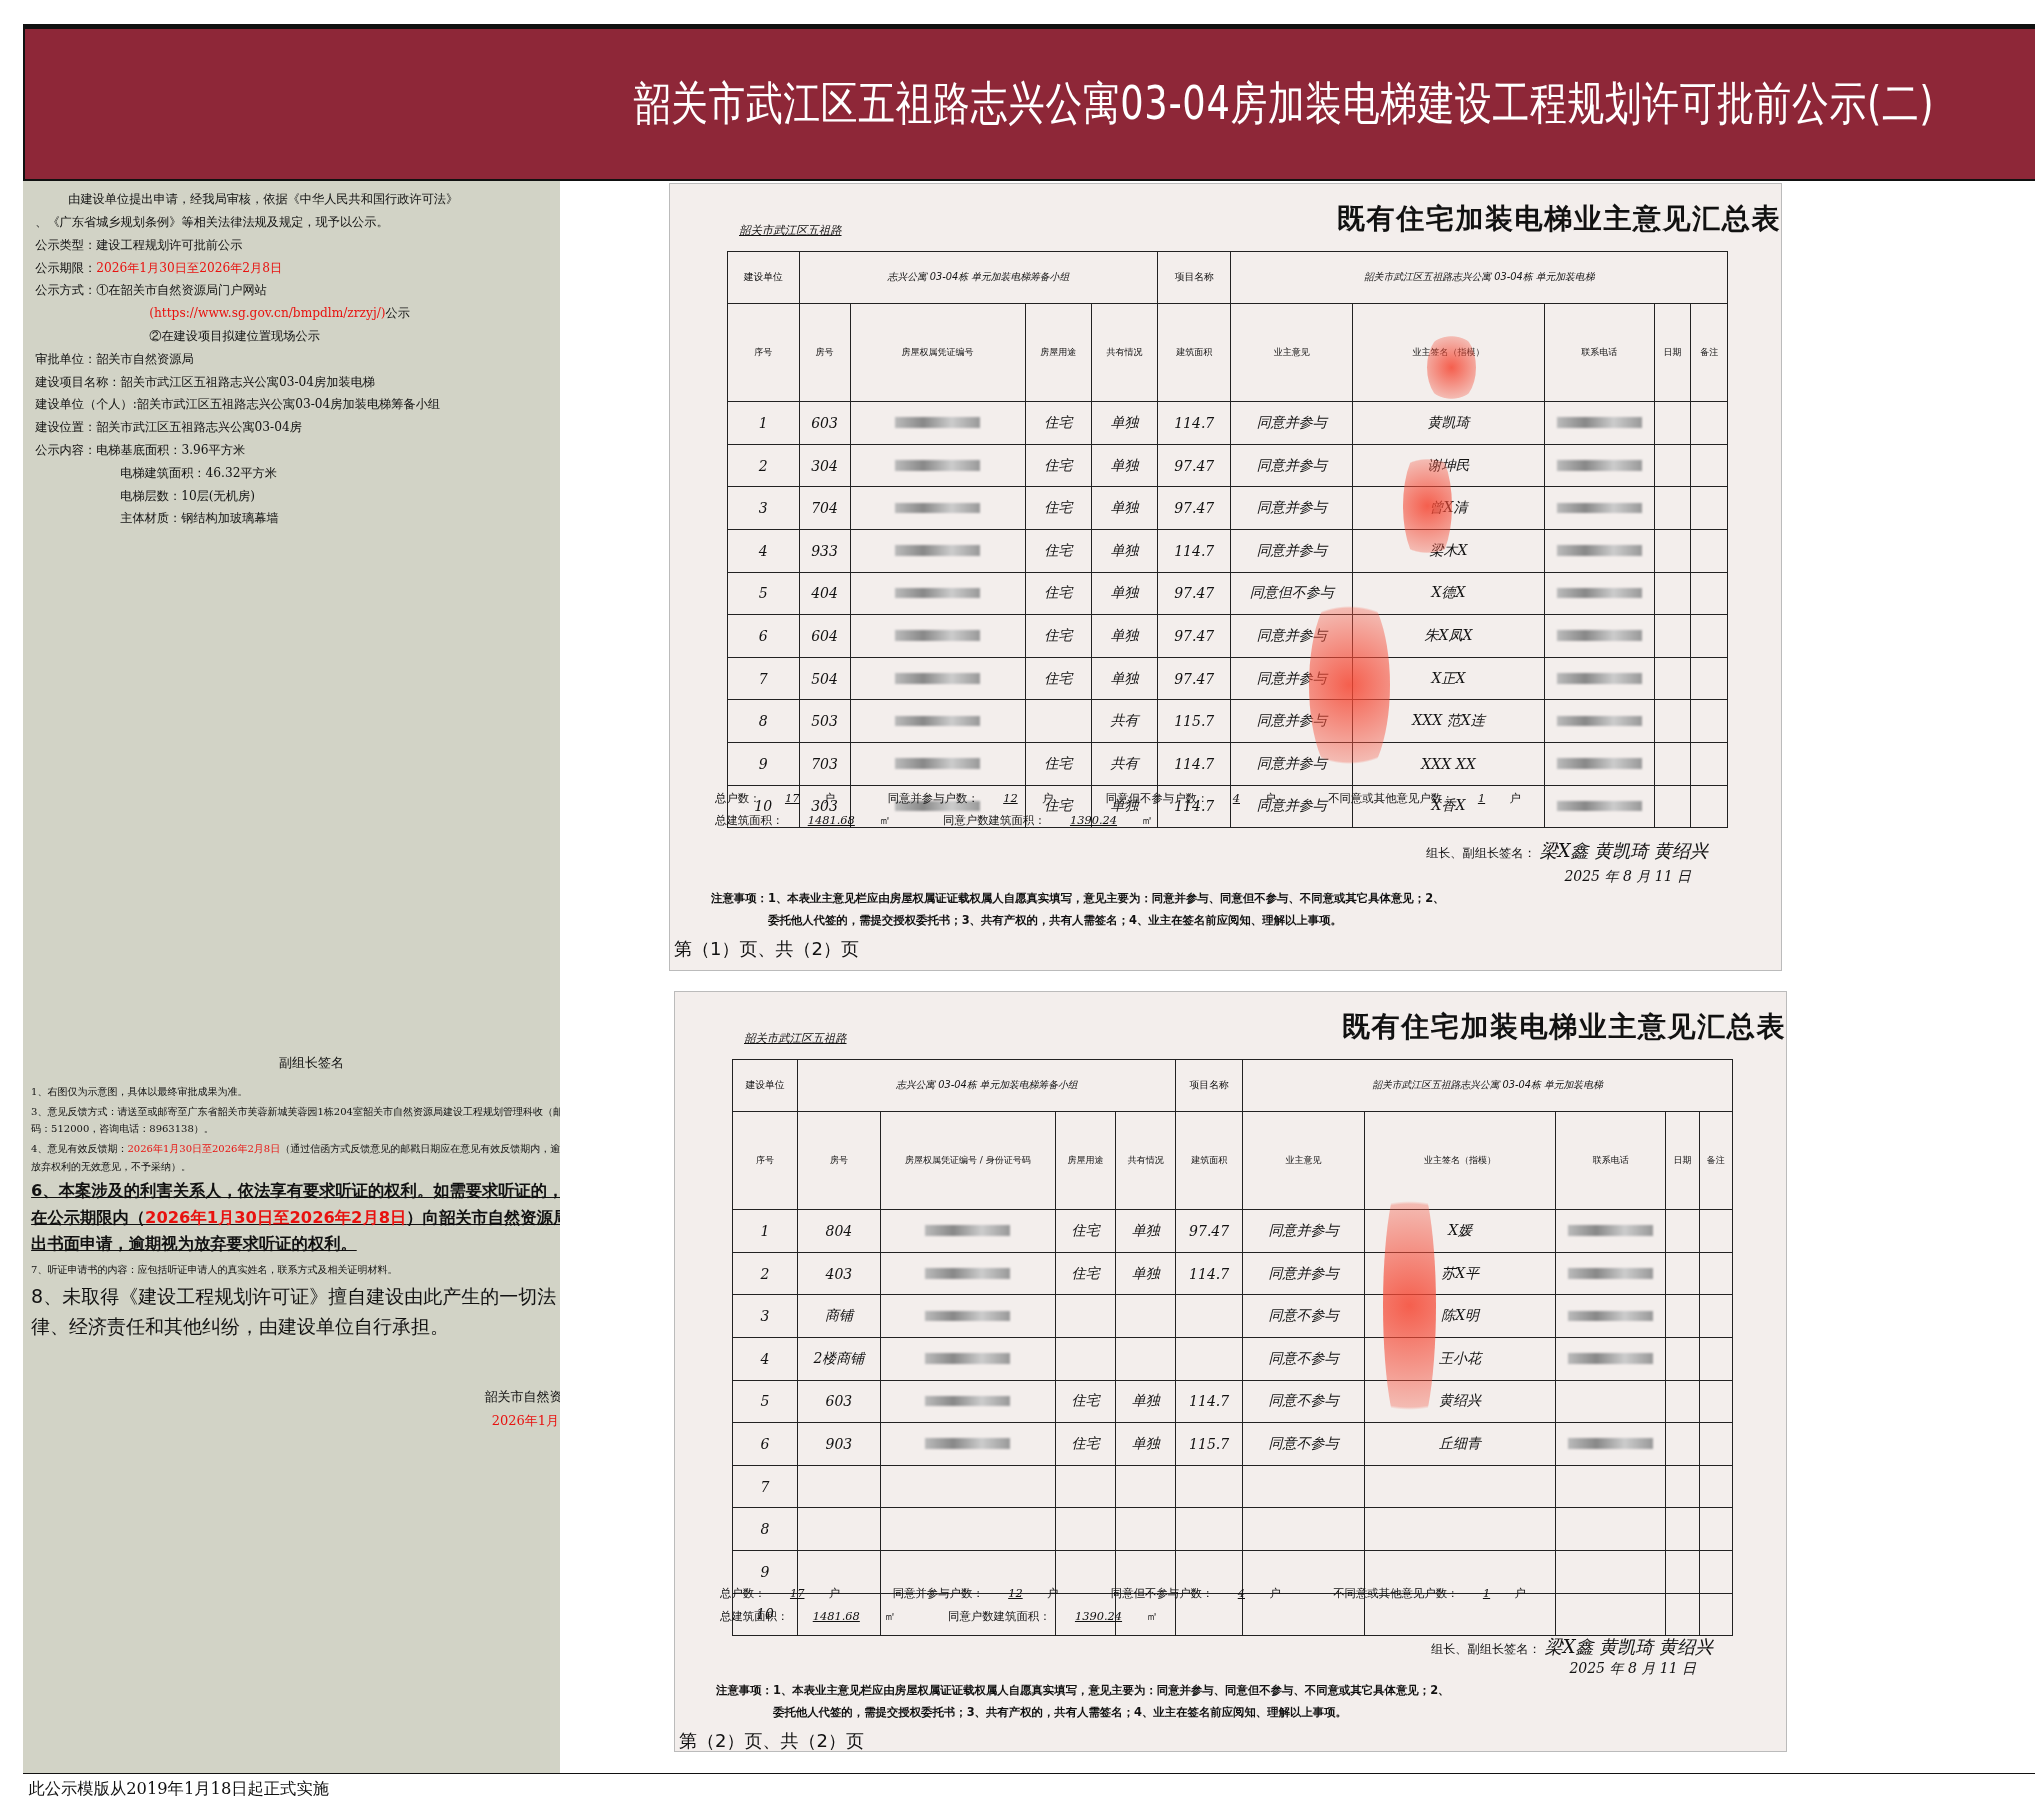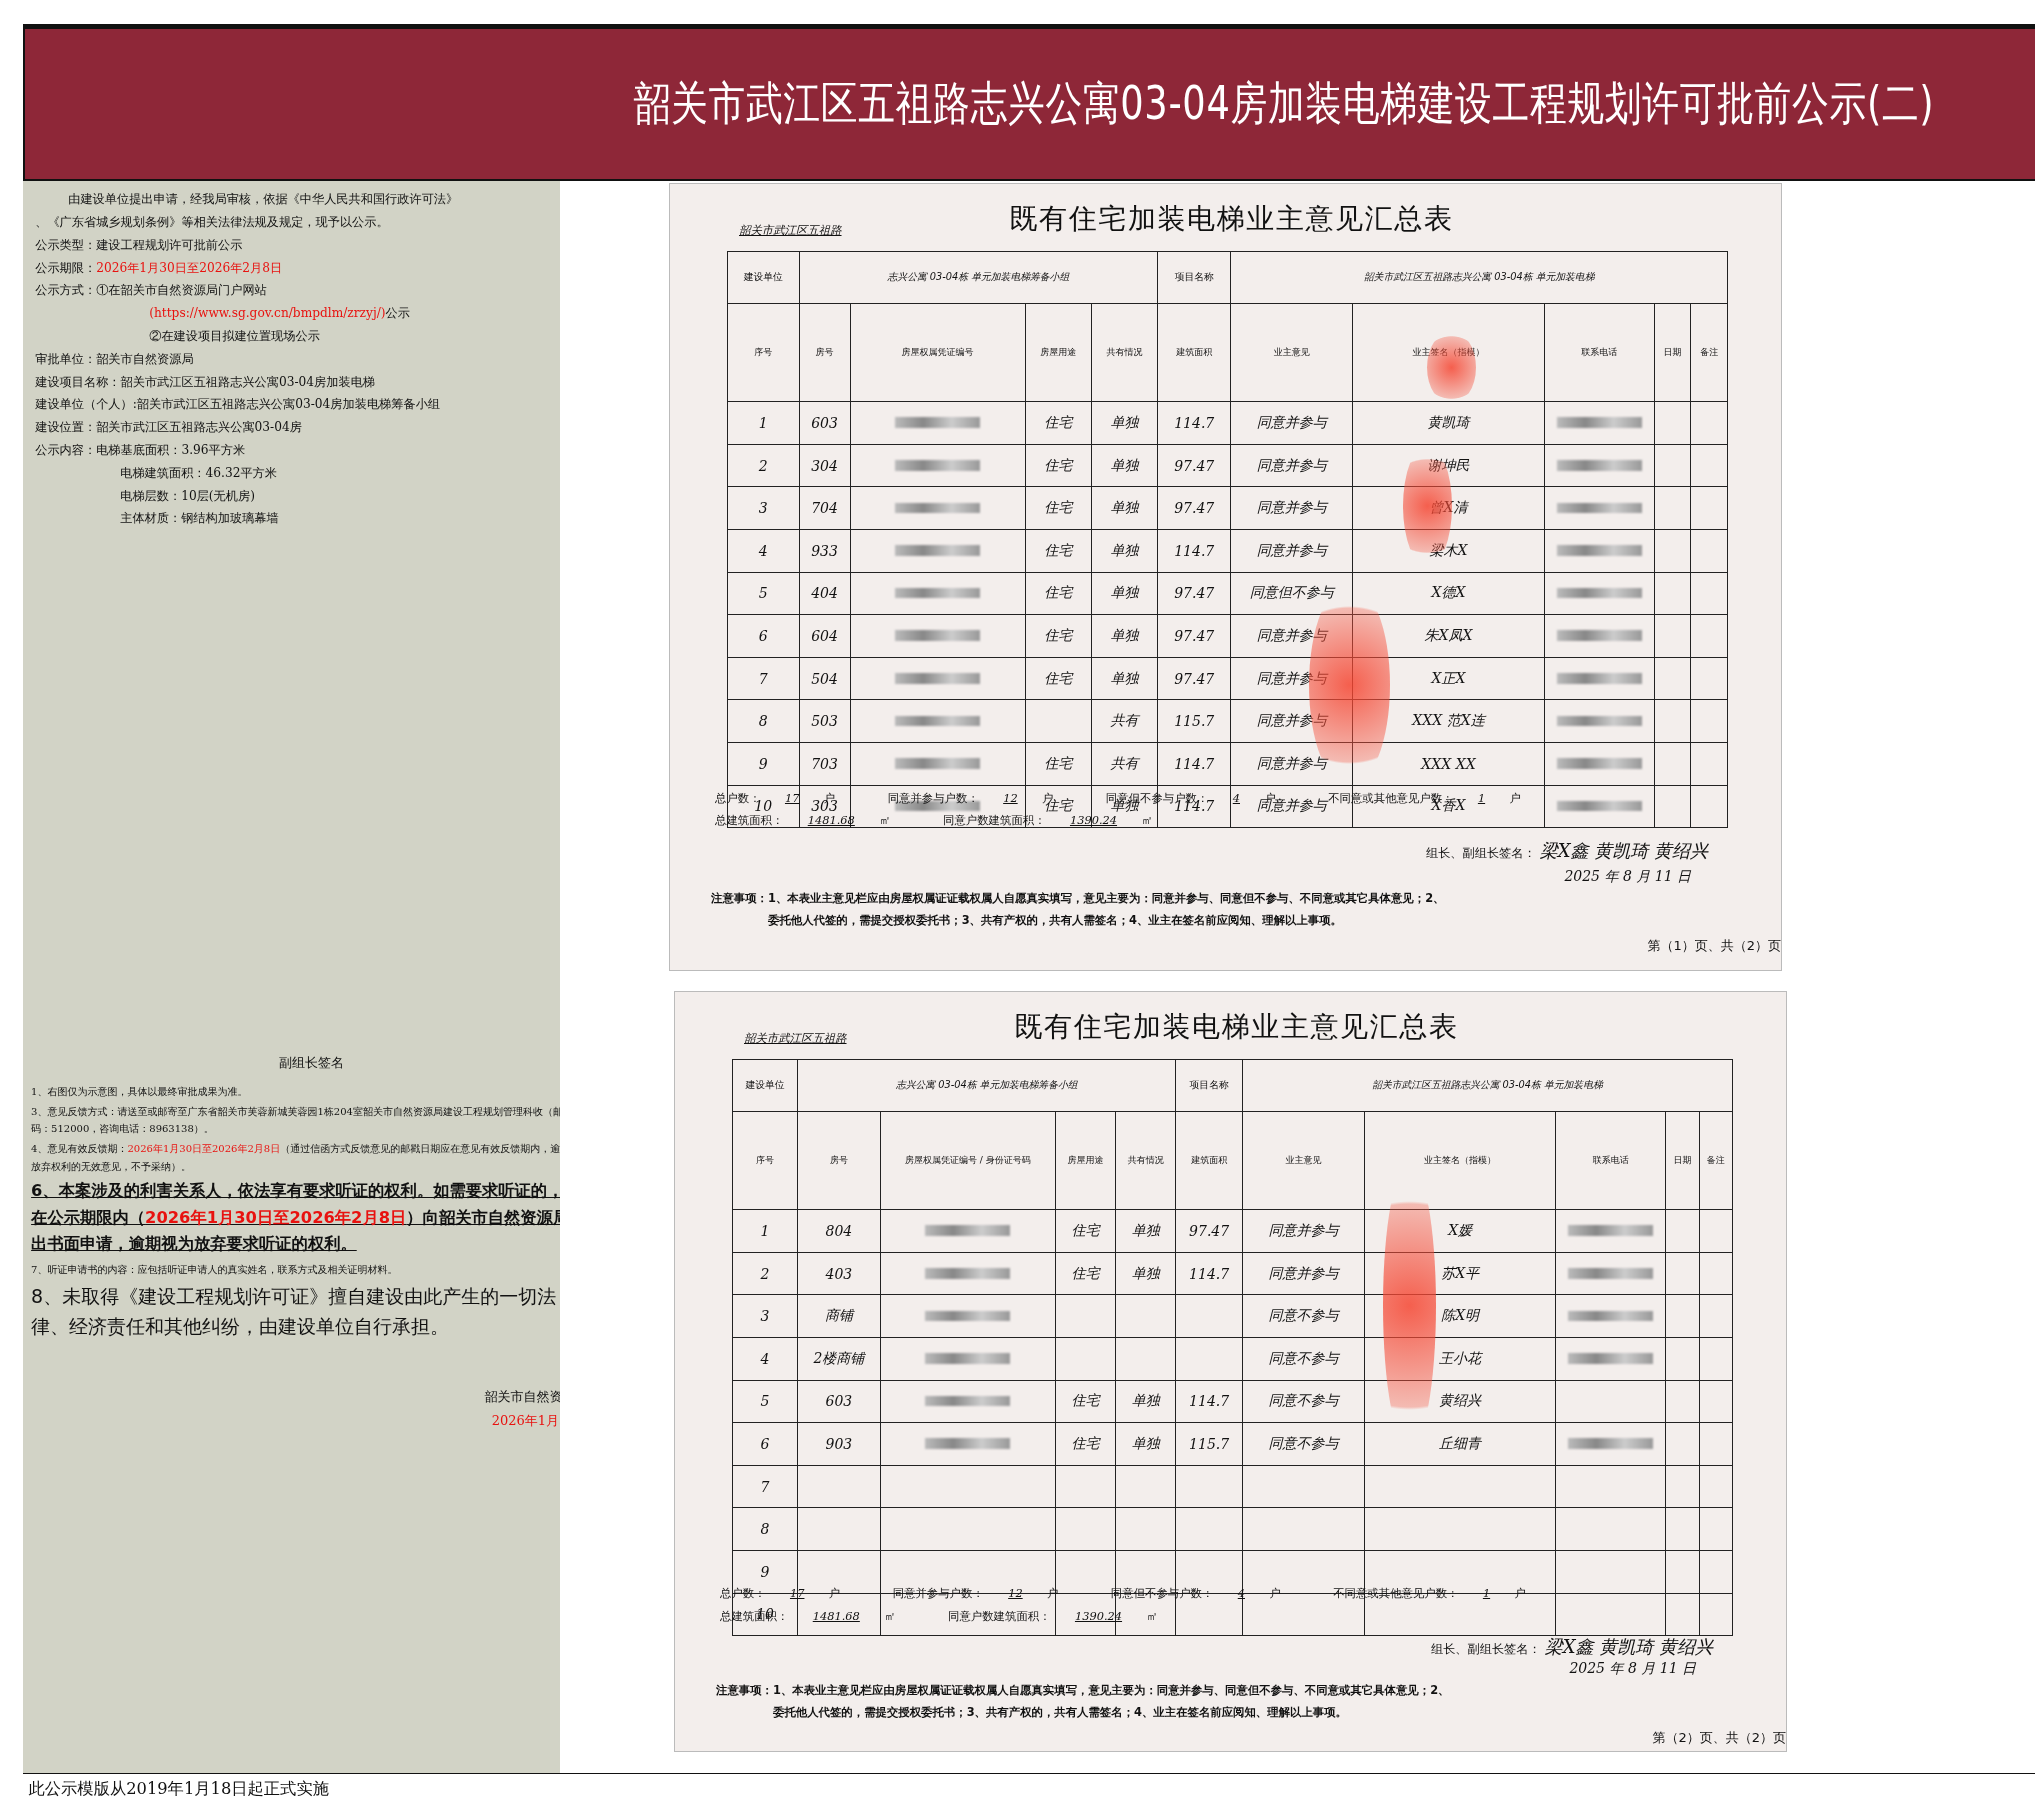--- a/index.html
+++ b/index.html
@@ -19,39 +19,39 @@
   .notes-title { text-align: center; font-size: 13px; margin-bottom: 14px; font-family: "DejaVu Sans", "Liberation Sans", sans-serif; }
   .note { font-size: 10px; line-height: 1.75; margin: 0 0 2.4px 0; }
   .note.strong { font-size: 16.3px; font-weight: bold; text-decoration: underline; font-family: "DejaVu Sans", "Liberation Sans", sans-serif; line-height: 1.65; }
   .note.bold8 { font-size: 19px; font-family: "DejaVu Sans", "Liberation Sans", sans-serif; line-height: 1.6; }
   .sign { text-align: right; font-size: 13px; margin-top: 10.6px; padding-right: 3.3px; }
 
   .center { position: absolute; left: 560px; top: 181px; width: 1531px; height: 1592px; background: #ffffff; }
   .sheet { position: absolute; background: #f3eeec; border: 0.4px solid #bbb; box-sizing: border-box; overflow: hidden; }
   .sheet1 { left: 109px; top: 2px; width: 1113px; height: 788px; }
   .sheet2 { left: 114px; top: 810px; width: 1113px; height: 761px; }
-  .sheet-title { position: absolute; top: 16.3px; left: 12px; right: 0; text-align: center; font-family: "DejaVu Sans", "Liberation Sans", sans-serif; font-weight: normal; font-size: 28px; letter-spacing: 1.6px; }
+  .sheet-title { position: absolute; top: 16.3px; left: 12px; right: 0; text-align: right; font-family: "DejaVu Sans", "Liberation Sans", sans-serif; font-weight: bold; font-size: 28px; letter-spacing: 1.6px; }
   .sheet-loc { position: absolute; left: 69px; top: 39px; font-size: 11.4px; font-style: italic; text-decoration: underline; }
   table.owners { position: absolute; left: 57px; top: 67px; width: 1001px; border-collapse: collapse; font-size: 9.8px; font-family: "DejaVu Sans", "Liberation Sans", sans-serif; }
   table.owners td, table.owners th { border: 1.2px solid #222; padding: 0.8px 1.6px; text-align: center; font-weight: normal; }
   table.owners .hdr-row td { height: 49px; }
   table.owners .col-row th { height: 96px; font-size: 9px; }
   table.owners .data-row td { height: 40px; font-size: 14px; font-family: "DejaVu Serif", "Liberation Serif", serif; font-style: italic; }
   .blur { display: inline-block; width: 85px; height: 10.6px; background: linear-gradient(90deg, #bbb, #888, #ccc, #999); filter: blur(1.2px); }
   .hand { font-style: italic; }
   .stamp { position: absolute; width: 49px; height: 73px; border-radius: 50%; background: radial-gradient(circle, rgba(245,70,50,0.85), rgba(245,90,70,0.35) 70%, transparent 72%); }
   .summary { position: absolute; left: 45px; font-size: 11.4px; font-family: "DejaVu Sans", "Liberation Sans", sans-serif; white-space: nowrap; }
   .summary span { margin-right: 24.4px; }
   .u { text-decoration: underline; font-family: "DejaVu Serif", serif; font-style: italic; }
   .leaders { position: absolute; right: 73px; font-size: 12.2px; font-family: "DejaVu Sans", "Liberation Sans", sans-serif; white-space: nowrap; }
   .leaders .names { font-style: italic; font-family: "DejaVu Serif", serif; font-size: 18px; margin-left: 4.1px; }
   .date { position: absolute; right: 90px; font-size: 14px; font-style: italic; }
   .notice { position: absolute; left: 41px; right: 41px; font-family: "DejaVu Sans", "Liberation Sans", sans-serif; font-weight: bold; font-size: 11.4px; line-height: 1.9; }
   .notice .l2 { padding-left: 57px; display: block; }
-  .pageno { position: absolute; left: 16px; right: 0; text-align: right; font-size: 13px; font-family: "DejaVu Sans", "Liberation Sans", sans-serif; }
+  .pageno { position: absolute; left: 4px; right: 0; text-align: left; font-size: 18px; font-family: "DejaVu Sans", "Liberation Sans", sans-serif; }
 
   .footer-left { position: absolute; left: 28.5px; top: 1778px; font-size: 16.3px; }
 </style>
 </head>
 <body>
 
 <div class="frame"></div>
 
 <div class="title-bar">
   <h1>韶关市武江区五祖路志兴公寓03-04房加装电梯建设工程规划许可批前公示(二)</h1>

